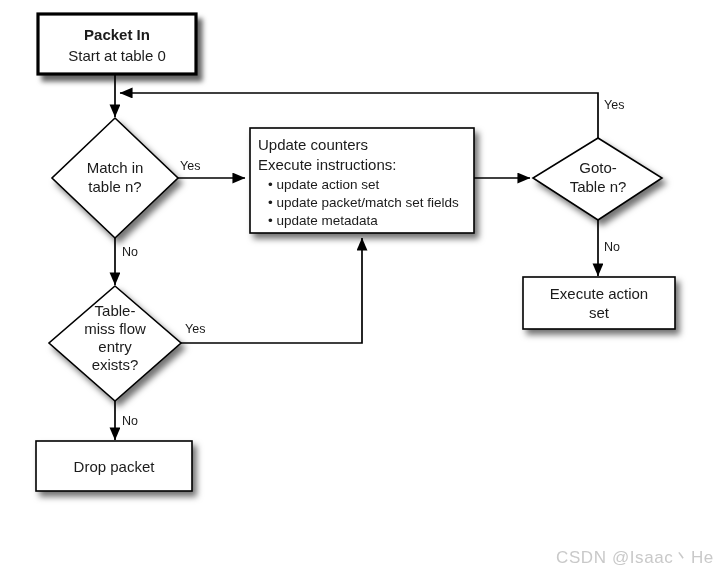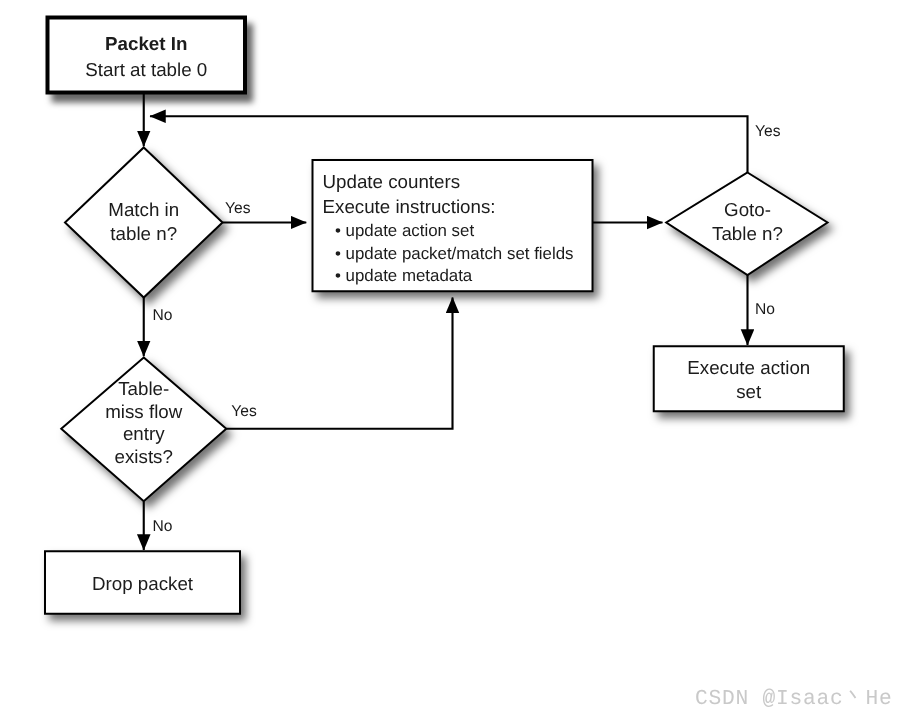--- a/index.html
+++ b/index.html
@@ -64,21 +64,21 @@
     font-family: "Liberation Serif", serif;
     font-size: 19.5px;
     color: #111111;
     letter-spacing: 0.1px;
     white-space: nowrap;
   }
   .watermark {
     position: absolute;
     left: 556px;
     top: 546px;
-    font-family: Liberation Mono, monospace;
+    font-family: Liberation Sans, sans-serif;
     font-size: 17px;
     color: #c9c9c9;
     letter-spacing: 0.6px;
     white-space: nowrap;
     pointer-events: none;
   }
 </style>
 </head>
 <body>
 

